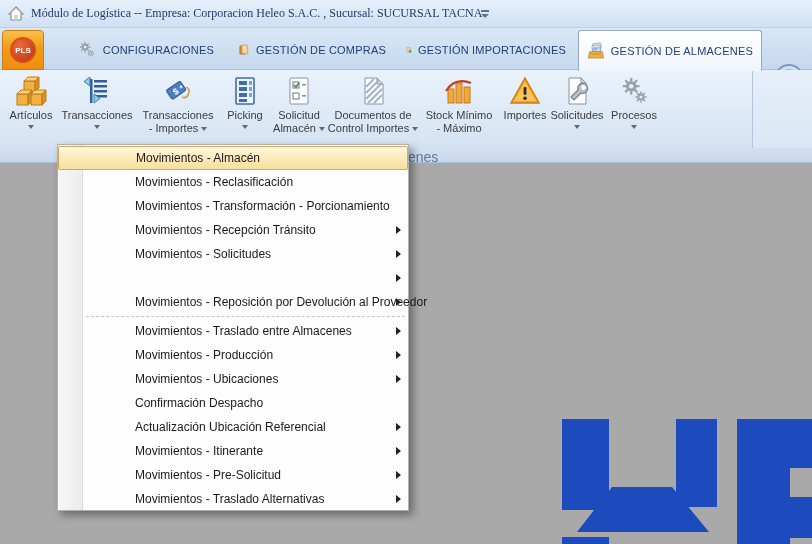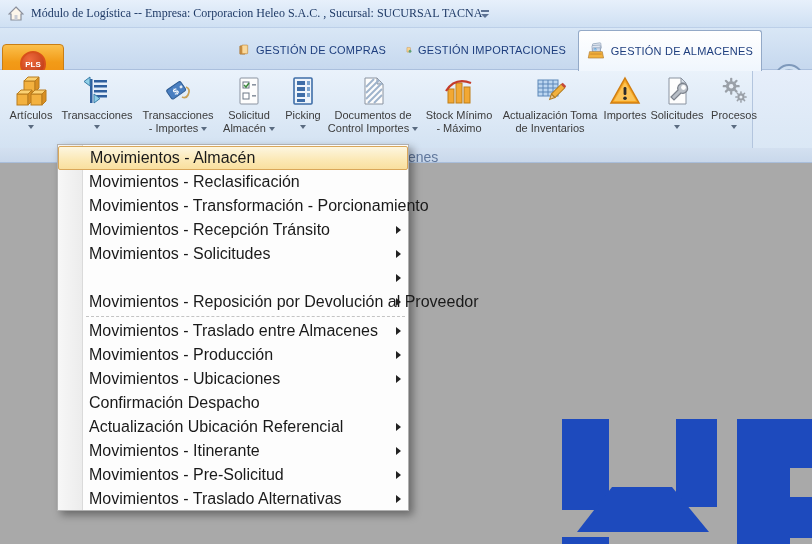--- a/index.html
+++ b/index.html
@@ -29,21 +29,21 @@
   .qat-glyph .tri { display:block; width:0; height:0; margin:0 auto;
     border-left:4px solid transparent; border-right:4px solid transparent; border-top:4px solid #5d7293; }
 
   
   .tabrow {
     position: absolute; left:0; top:28px; width:812px; height:42px;
     background: linear-gradient(#d9e7f6, #c6d8ee);
     border-bottom: 1px solid #aabfdd;
   }
   .appbtn {
-    position:absolute; left:2px; top:16px; width:62px; height:40px;
+    position:absolute; left:2px; top:2px; width:42px; height:40px;
     border-radius: 4px 4px 0 0;
     background: linear-gradient(#fbc04c, #f29b17 45%, #ef8d10);
     border: 1px solid #c97e15;
     display:flex; align-items:center; justify-content:center; cursor:pointer;
   }
   .applogo {
     width:26px; height:26px; border-radius:50%;
     background: radial-gradient(circle at 35% 30%, #f06a3a, #c màu);
     background: radial-gradient(circle at 35% 30%, #ef6a3c, #b63410);
     border: 2px solid #d84f1b;
@@ -106,21 +106,21 @@
   }
   .menu-strip {
     position:absolute; left:0; top:0; bottom:0; width:25px;
     background: linear-gradient(to right, #f7f7f7, #ececec);
     border-right:1px solid #dadada;
   }
   .mitem {
     position:relative; height:24px; display:flex; align-items:center;
     padding-left:31px; padding-right:20px; cursor:pointer; z-index:2;
   }
-  .mitem .mlabel { font-size:16px; color:#1a1a1a; white-space:nowrap; }
+  .mitem .mlabel { font-size:12px; color:#1a1a1a; white-space:nowrap;margin-left:46px; }
   .mitem.selected {
     border:1px solid #d9a75a; border-radius:2px;
     background: linear-gradient(#fdf6e0, #fbe8b4 60%, #f9df9e);
   }
   .subarr {
     position:absolute; right:7px; top:50%; margin-top:-4px;
     width:0; height:0; border-top:4px solid transparent; border-bottom:4px solid transparent;
     border-left:5px solid #222; display:none;
   }
   .mitem.has-sub .subarr { display:block; }
@@ -165,20 +165,27 @@
     <span class="bar"></span>
       <span class="tri"></span>
   </div>
 </div>
 
 <div class="tabrow">
   <div class="appbtn">
     <div class="applogo">PLS</div>
   </div>
 
+  <div class="tab" style="left:70px; width:152px;">
+    <svg class="tab-ic" viewBox="0 0 28 28">
+      <use href="#gear" transform="translate(1,0) scale(0.8)"></use>
+      <use href="#gear" transform="translate(13,13) scale(0.5)"></use>
+    </svg>
+    <span class="tab-label">CONFIGURACIONES</span>
+  </div>
 
   <div class="tab" style="left:230px; width:164px;">
     <svg class="tab-ic" viewBox="0 0 28 28">
       <rect x="4" y="4" width="13" height="20" rx="2" fill="#c98c3f" stroke="#9c6a28"></rect>
       <rect x="9" y="2" width="14" height="21" rx="2" fill="#f0bd71" stroke="#b07c33"></rect>
       <rect x="11" y="4" width="10" height="17" rx="1" fill="#f9d99d"></rect>
     </svg>
     <span class="tab-label">GESTIÓN DE COMPRAS</span>
   </div>
 
@@ -252,45 +259,45 @@
         <rect x="6" y="10" width="17" height="11" rx="2" fill="#4a7fc1" stroke="#2c5a92"></rect>
         <circle cx="20.5" cy="15.5" r="1.5" fill="#dfe9f5"></circle>
         <text x="11" y="19.5" font-size="9" font-family="Liberation Sans, sans-serif" fill="#fff" font-weight="bold">$</text>
       </g>
       <path d="M24 12 q5 2 2 8 q-2 4 -6 2" fill="none" stroke="#caa35a" stroke-width="1.8"></path>
     </svg>
     <div class="rlabel"><span>Transacciones</span><br>
       <span>- Importes</span><span class="darr"></span></div>
   </div>
 
-  <div class="rbtn" style="width:58px">
-    <svg class="ric" viewBox="0 0 32 32">
-      <rect x="7" y="3" width="18" height="26" rx="1" fill="#fdfdfd" stroke="#8a93a0"></rect>
-      <rect x="10" y="7" width="6" height="6" fill="#fff" stroke="#6d7886"></rect>
-      <path d="M11 10 l2 2 l3 -4" stroke="#3c8a3c" stroke-width="1.5" fill="none"></path>
-      <rect x="10" y="18" width="6" height="6" fill="#fff" stroke="#6d7886"></rect>
-      <rect x="19" y="9" width="4" height="1.6" fill="#8a93a0"></rect>
-      <rect x="19" y="20" width="4" height="1.6" fill="#8a93a0"></rect>
-    </svg>
-    <div class="rlabel"><span>Solicitud</span><br>
-      <span>Almacén</span><span class="darr"></span></div>
-  </div>
-
   <div class="rbtn" style="width:50px">
     <svg class="ric" viewBox="0 0 32 32">
       <rect x="7" y="3" width="18" height="26" rx="1" fill="#eef4fb" stroke="#3f6ea8" stroke-width="1.6"></rect>
       <rect x="10" y="6" width="8" height="4" fill="#3f6ea8"></rect>
       <rect x="10" y="12" width="8" height="4" fill="#3f6ea8"></rect>
       <rect x="10" y="18" width="8" height="4" fill="#3f6ea8"></rect>
       <rect x="10" y="24" width="8" height="3" fill="#3f6ea8"></rect>
       <rect x="20" y="6" width="3" height="4" fill="#7ba4cf"></rect>
       <rect x="20" y="12" width="3" height="4" fill="#7ba4cf"></rect>
       <rect x="20" y="18" width="3" height="4" fill="#7ba4cf"></rect>
     </svg>
     <div class="rlabel"><span>Picking</span><span class="darr below"></span></div>
+  </div>
+
+  <div class="rbtn" style="width:58px">
+    <svg class="ric" viewBox="0 0 32 32">
+      <rect x="7" y="3" width="18" height="26" rx="1" fill="#fdfdfd" stroke="#8a93a0"></rect>
+      <rect x="10" y="7" width="6" height="6" fill="#fff" stroke="#6d7886"></rect>
+      <path d="M11 10 l2 2 l3 -4" stroke="#3c8a3c" stroke-width="1.5" fill="none"></path>
+      <rect x="10" y="18" width="6" height="6" fill="#fff" stroke="#6d7886"></rect>
+      <rect x="19" y="9" width="4" height="1.6" fill="#8a93a0"></rect>
+      <rect x="19" y="20" width="4" height="1.6" fill="#8a93a0"></rect>
+    </svg>
+    <div class="rlabel"><span>Solicitud</span><br>
+      <span>Almacén</span><span class="darr"></span></div>
   </div>
 
   <div class="rbtn" style="width:90px">
     <svg class="ric" viewBox="0 0 32 32">
       <path d="M8 3 h12 l6 6 v20 h-18 z" fill="#fdfdfd" stroke="#8a93a0"></path>
       <path d="M20 3 l6 6 h-6 z" fill="#d8dee6" stroke="#8a93a0"></path>
       <g stroke="#9fb4cc" stroke-width="2">
         <line x1="9" y1="12" x2="17" y2="4"></line>
         <line x1="9" y1="18" x2="22" y2="5"></line>
         <line x1="9" y1="24" x2="25" y2="8"></line>
@@ -305,32 +312,20 @@
   <div class="rbtn" style="width:82px">
     <svg class="ric" viewBox="0 0 32 32">
       <rect x="5" y="14" width="6" height="14" fill="#f2a833" stroke="#c07f18"></rect>
       <rect x="13" y="8" width="6" height="20" fill="#f2a833" stroke="#c07f18"></rect>
       <rect x="21" y="12" width="6" height="16" fill="#f2a833" stroke="#c07f18"></rect>
       <path d="M3 16 Q 12 2 28 8" fill="none" stroke="#c43b2a" stroke-width="2.2"></path>
     </svg>
     <div class="rlabel"><span>Stock Mínimo</span><br><span>- Máximo</span></div>
   </div>
 
-  <div class="rbtn" style="width:100px">
-    <svg class="ric" viewBox="0 0 32 32">
-      <rect x="4" y="5" width="20" height="16" fill="#bcd6f0" stroke="#5d87b8"></rect>
-      <path d="M4 9 h20 M4 13 h20 M4 17 h20 M9 5 v16 M14 5 v16 M19 5 v16" stroke="#5d87b8" stroke-width="1"></path>
-      <g transform="rotate(45 22 18)">
-        <rect x="19.5" y="8" width="5" height="14" fill="#f2b13d" stroke="#b37c1d"></rect>
-        <polygon points="19.5,22 24.5,22 22,27" fill="#e8c79a" stroke="#b37c1d"></polygon>
-        <rect x="19.5" y="6" width="5" height="2.5" fill="#c4493a"></rect>
-      </g>
-    </svg>
-    <div class="rlabel"><span>Actualización Toma</span><br><span>de Inventarios</span></div>
-  </div>
 
   <div class="rbtn" style="width:50px">
     <svg class="ric" viewBox="0 0 32 32">
       <polygon points="16,3 30,28 2,28" fill="#f6a623" stroke="#d07e12" stroke-width="1.5"></polygon>
       <polygon points="16,7 27,26 5,26" fill="#fbc357"></polygon>
       <rect x="14.6" y="12" width="2.8" height="8" rx="1.2" fill="#2b2b2b"></rect>
       <circle cx="16" cy="23.2" r="1.8" fill="#2b2b2b"></circle>
     </svg>
     <div class="rlabel"><span>Importes</span></div>
   </div>

